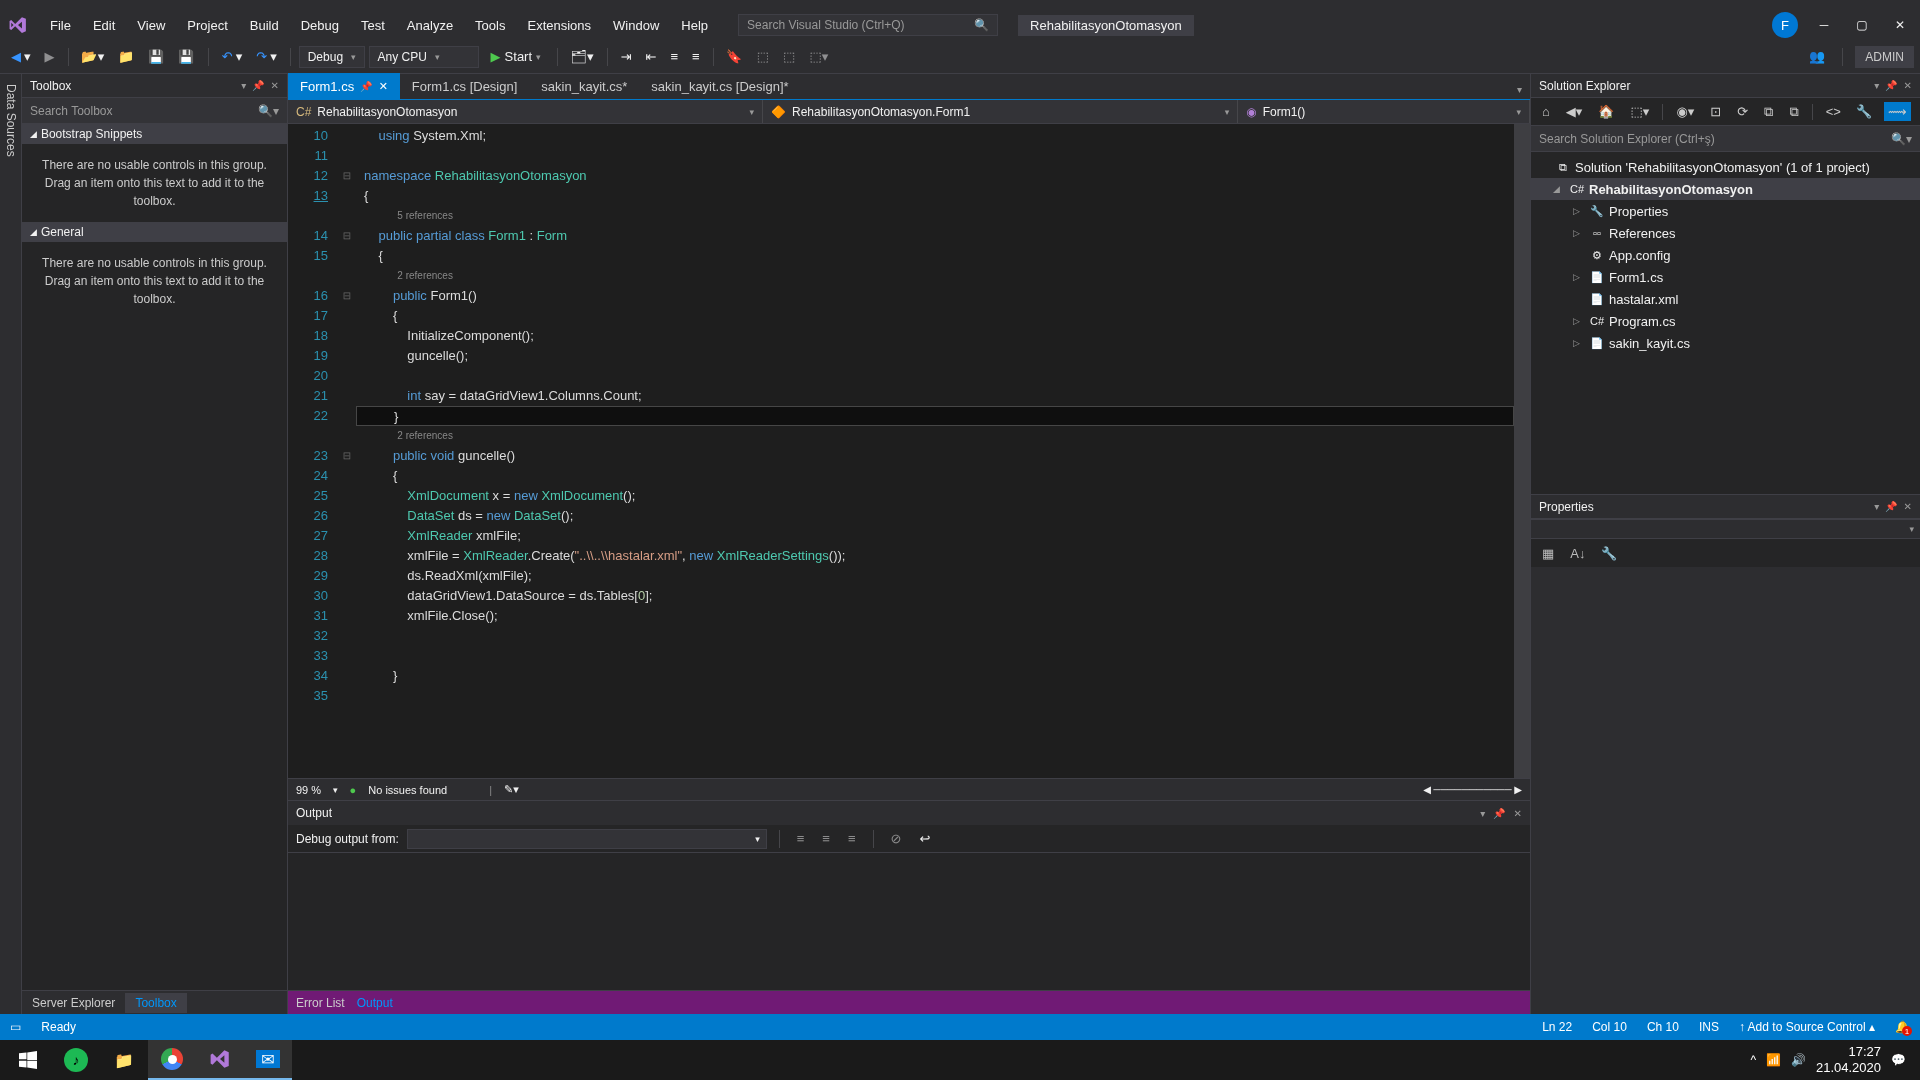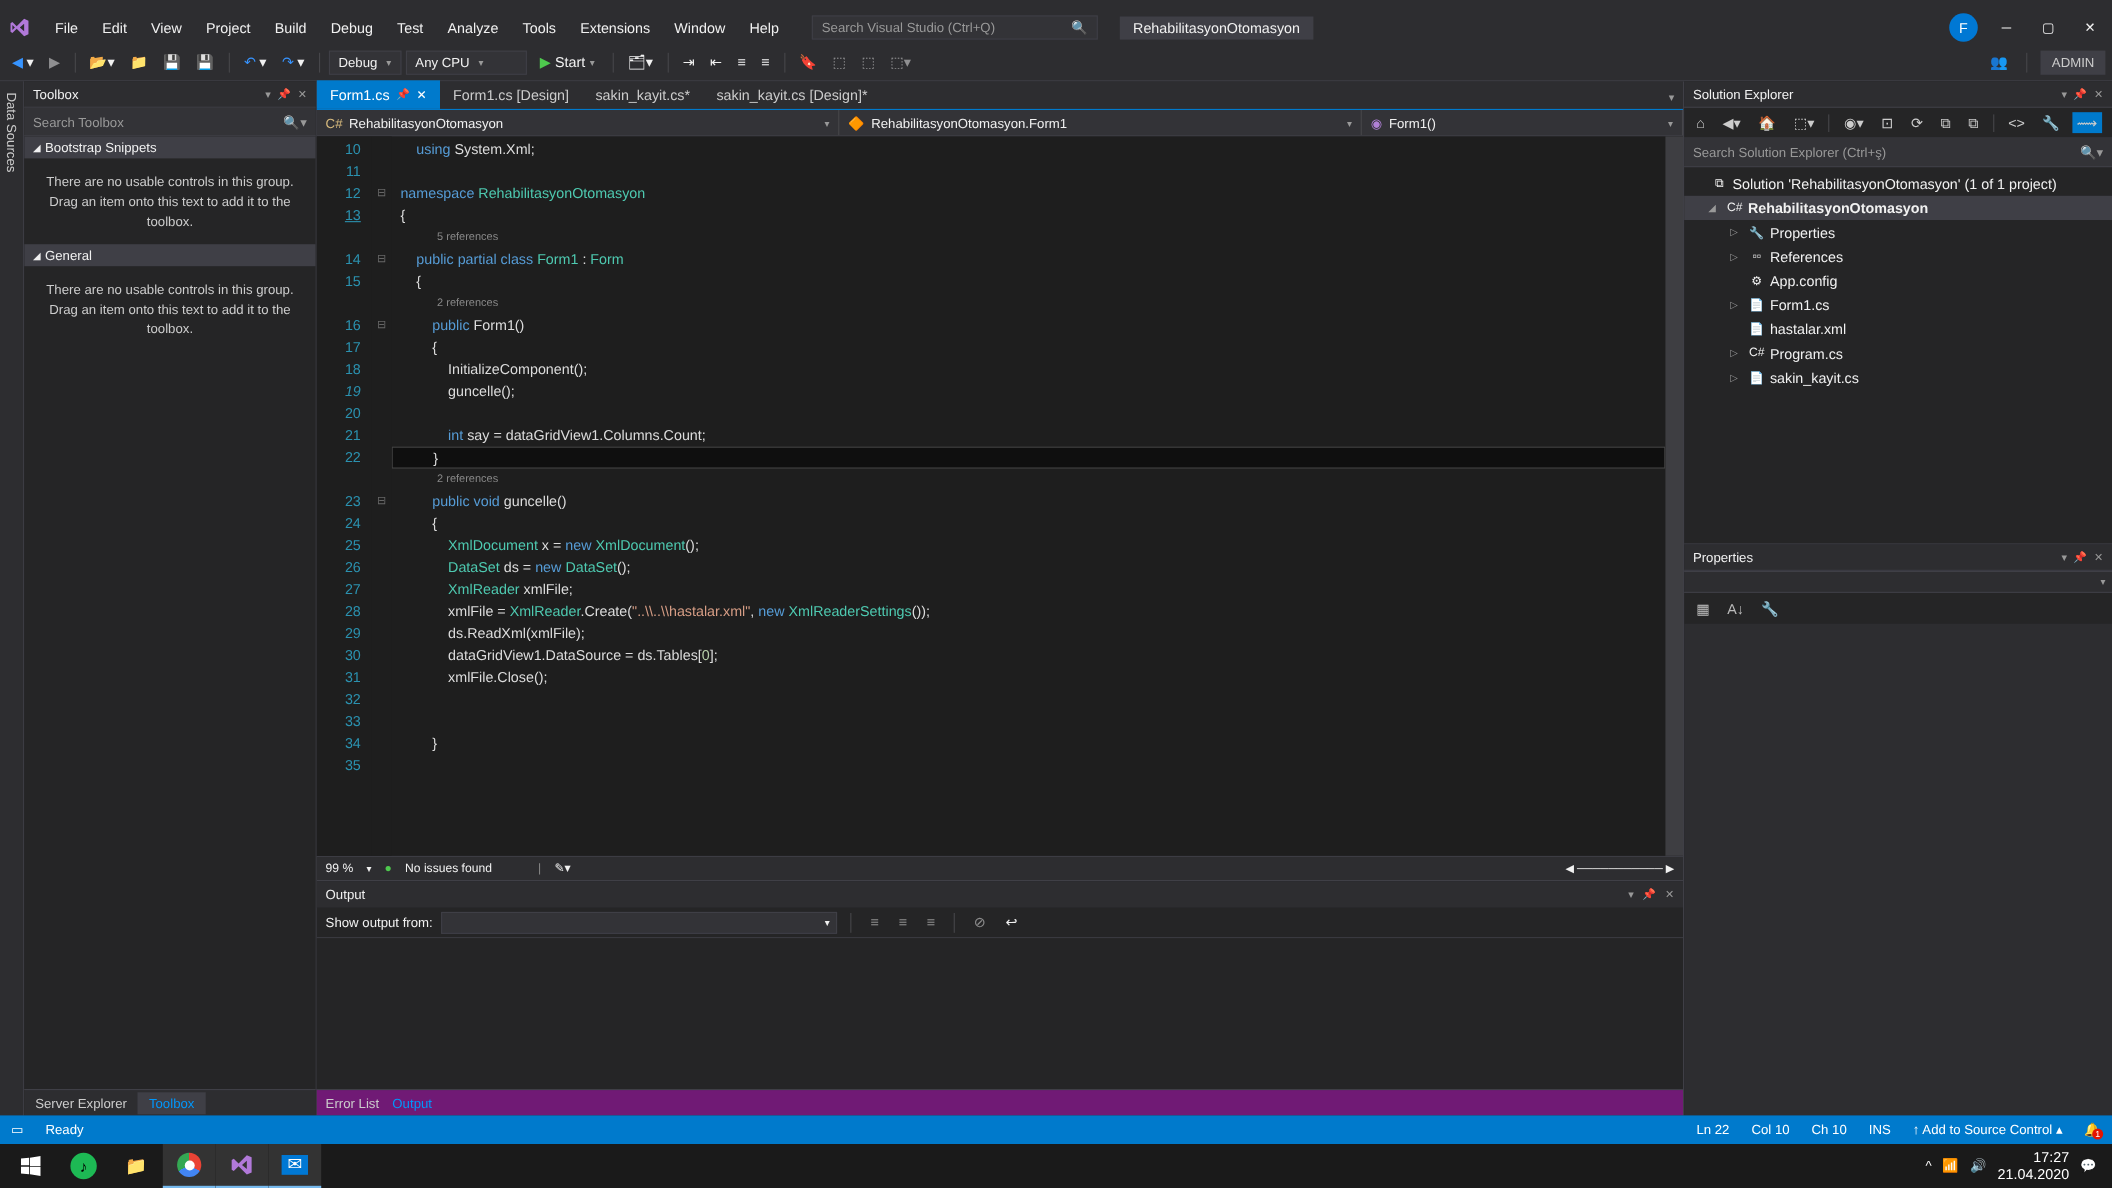--- a/index.html
+++ b/index.html
@@ -238,21 +238,21 @@
             <div style="height: 20px;">11</div>
             <div style="height: 20px;">12</div>
             <div style="height: 20px; text-decoration: underline;">13</div>
             <div style="height: 20px;"></div>
             <div style="height: 20px;">14</div>
             <div style="height: 20px;">15</div>
             <div style="height: 20px;"></div>
             <div style="height: 20px;">16</div>
             <div style="height: 20px;">17</div>
             <div style="height: 20px;">18</div>
-            <div style="height: 20px; font-style: italic;">19</div>
+            <div style="height: 20px;">19</div>
             <div style="height: 20px;">20</div>
             <div style="height: 20px;">21</div>
             <div style="height: 20px;">22</div>
             <div style="height: 20px;"></div>
             <div style="height: 20px;">23</div>
             <div style="height: 20px;">24</div>
             <div style="height: 20px;">25</div>
             <div style="height: 20px;">26</div>
             <div style="height: 20px;">27</div>
             <div style="height: 20px;">28</div>
@@ -311,21 +311,21 @@
       <div class="output-panel">
         <div class="output-header">
           <span>Output</span>
           <div class="hdr-btns">
             <span>▾</span>
             <span>📌</span>
             <span>✕</span>
           </div>
         </div>
         <div class="output-toolbar">
-          <span>Show output from:</span>
+          <span>Debug output from:</span>
           <div class="combo">
               <span style="margin-left:auto;font-size:9px">▾</span>
             </div>
           <div class="tb-sep"></div>
           <span class="tb-btn" style="opacity:.5">≡</span>
           <span class="tb-btn" style="opacity:.5">≡</span>
           <span class="tb-btn" style="opacity:.5">≡</span>
           <div class="tb-sep"></div>
           <span class="tb-btn" style="opacity:.5">⊘</span>
           <span class="tb-btn">↩</span>

